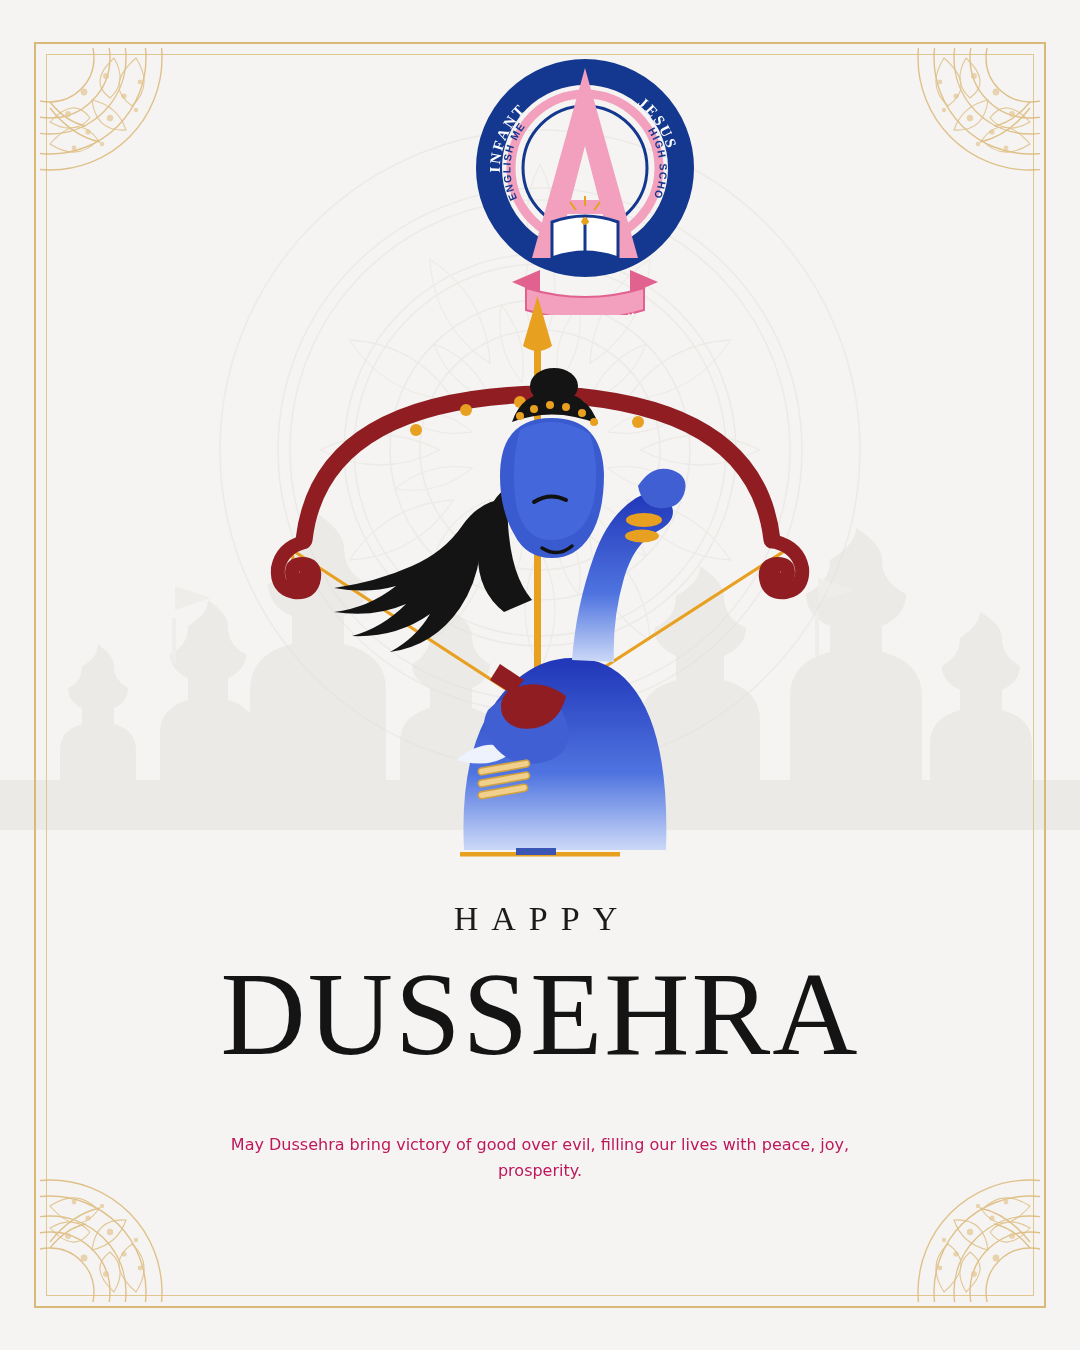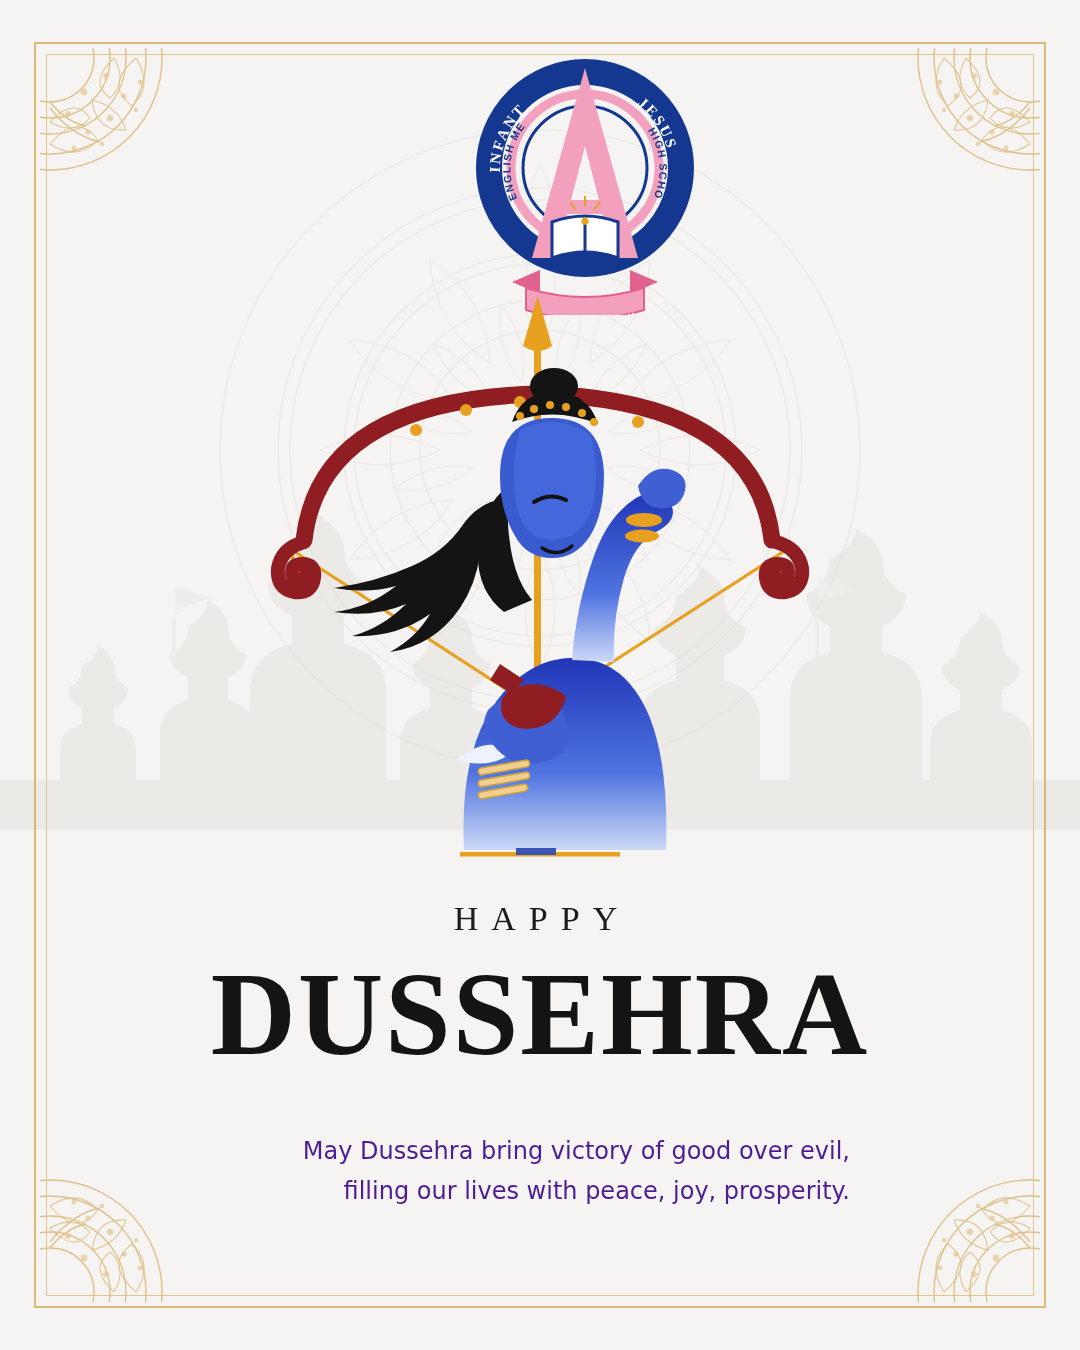--- a/index.html
+++ b/index.html
@@ -149,31 +149,30 @@
     font-weight: 400;
     padding-left: 4px;
   }
   .dussehra {
     font-family: "Liberation Serif", serif;
     font-size: 118px;
     letter-spacing: 2px;
     color: #141414;
     line-height: 1.0;
     margin-top: 18px;
-    font-weight: 700;
+    font-weight: 400;
     text-align: center;
   }
   .wish {
     margin: 58px auto 0;
     width: 620px;
     font-family: "DejaVu Sans", sans-serif;
-    font-size: 24px;
+    font-size: 16px;
     line-height: 1.65;
-    color: #4c1d95;
-    text-align: right;
+    color: #be185d;
   }
 </style>
 </head>
 <body>
 
 <div class="poster">
 
   <svg class="bg-mandala" viewBox="0 0 700 700">
     <g fill="none" stroke="#cfcbc4" stroke-width="1.6">
       <circle cx="350" cy="350" r="120"></circle>

